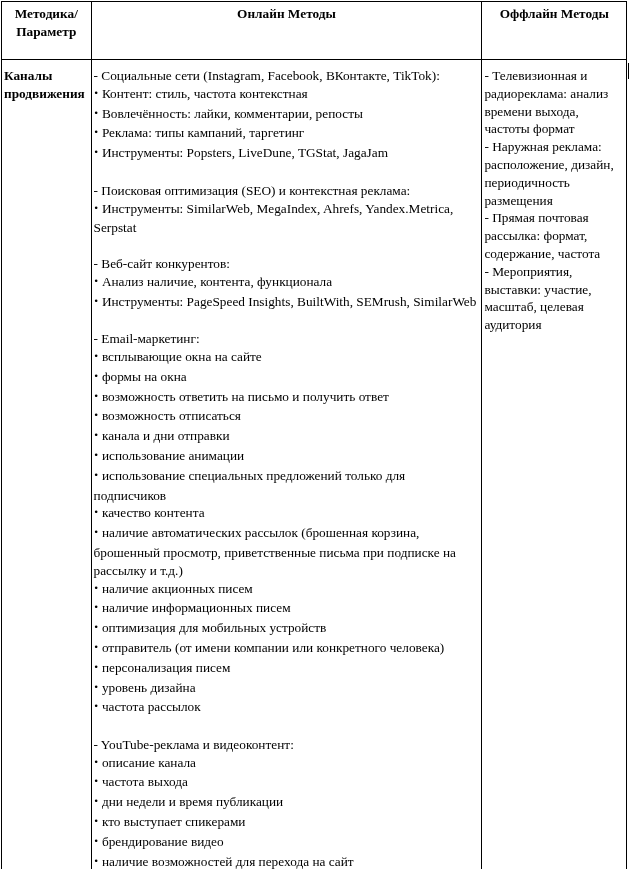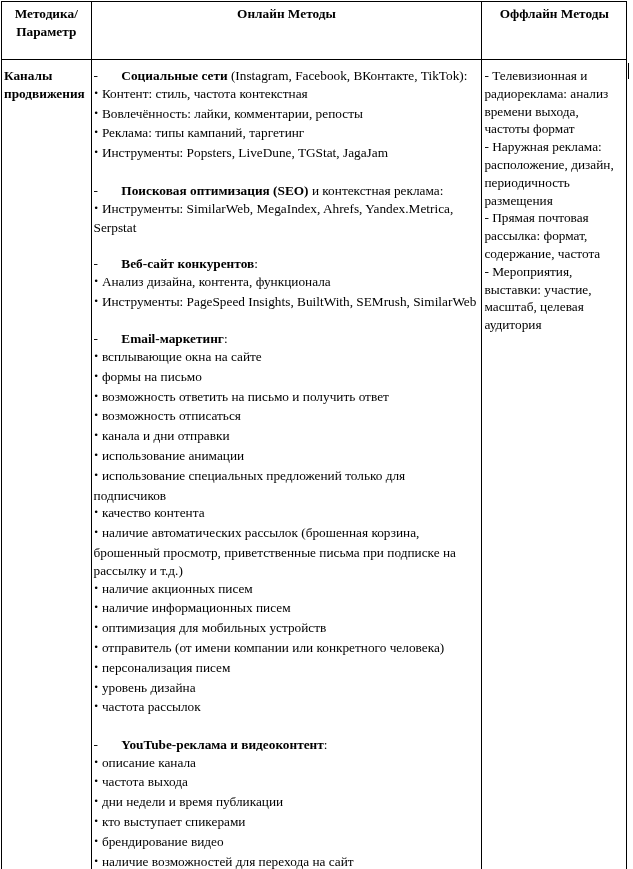--- a/index.html
+++ b/index.html
@@ -13,21 +13,21 @@
   .c2 { width: 384px; }
   .c3 { width: 142px; }
   td { font-size: 13.3px; line-height: 17.8px; }
   .row-label { font-weight: bold; padding-top: 7px; }
   .online { padding-top: 7px; padding-bottom: 16px; }
   .offline { padding-top: 7px; }
   .sec { margin-bottom: 17.8px; }
   .sec:last-child { margin-bottom: 0; }
   .line { white-space: normal; }
   .bullet { font-family: "DejaVu Sans", sans-serif; font-size: 9px; position: relative; top: -2px; margin-right: 3px; }
-  .bold { font-weight: bold; margin-left: 20px; }
+  .bold { font-weight: normal; }
   .edge-mark { position: absolute; left: 628px; top: 63px; width: 1px; height: 16px; background: #000; }
 </style>
 </head>
 <body>
 
 <table>
   <colgroup>
       <col class="c1">
       <col class="c2">
       <col class="c3">
@@ -50,27 +50,27 @@
               <div class="line"><span class="bullet">•</span><span>Вовлечённость: лайки, комментарии, репосты</span></div>
               <div class="line"><span class="bullet">•</span><span>Реклама: типы кампаний, таргетинг</span></div>
               <div class="line"><span class="bullet">•</span><span>Инструменты: Popsters, LiveDune, TGStat, JagaJam</span></div>
             </div>
             <div class="sec">
               <div class="line"><span>- </span><span class="bold">Поисковая оптимизация (SEO)</span><span> и контекстная реклама:</span></div>
               <div class="line"><span class="bullet">•</span><span>Инструменты: SimilarWeb, MegaIndex, Ahrefs, Yandex.Metrica, Serpstat</span></div>
             </div>
             <div class="sec">
               <div class="line"><span>- </span><span class="bold">Веб-сайт конкурентов</span><span>:</span></div>
-              <div class="line"><span class="bullet">•</span><span>Анализ дизайна, контента, функционала</span></div>
+              <div class="line"><span class="bullet">•</span><span>Анализ наличие, контента, функционала</span></div>
               <div class="line"><span class="bullet">•</span><span>Инструменты: PageSpeed Insights, BuiltWith, SEMrush, SimilarWeb</span></div>
             </div>
             <div class="sec">
               <div class="line"><span>- </span><span class="bold">Email-маркетинг</span><span>:</span></div>
               <div class="line"><span class="bullet">•</span><span>всплывающие окна на сайте</span></div>
-              <div class="line"><span class="bullet">•</span><span>формы на письмо</span></div>
+              <div class="line"><span class="bullet">•</span><span>формы на окна</span></div>
               <div class="line"><span class="bullet">•</span><span>возможность ответить на письмо и получить ответ</span></div>
               <div class="line"><span class="bullet">•</span><span>возможность отписаться</span></div>
               <div class="line"><span class="bullet">•</span><span>канала и дни отправки</span></div>
               <div class="line"><span class="bullet">•</span><span>использование анимации</span></div>
               <div class="line"><span class="bullet">•</span><span>использование специальных предложений только для подписчиков</span></div>
               <div class="line"><span class="bullet">•</span><span>качество контента</span></div>
               <div class="line"><span class="bullet">•</span><span>наличие автоматических рассылок (брошенная корзина, брошенный просмотр, приветственные письма при подписке на рассылку и т.д.)</span></div>
               <div class="line"><span class="bullet">•</span><span>наличие акционных писем</span></div>
               <div class="line"><span class="bullet">•</span><span>наличие информационных писем</span></div>
               <div class="line"><span class="bullet">•</span><span>оптимизация для мобильных устройств</span></div>

